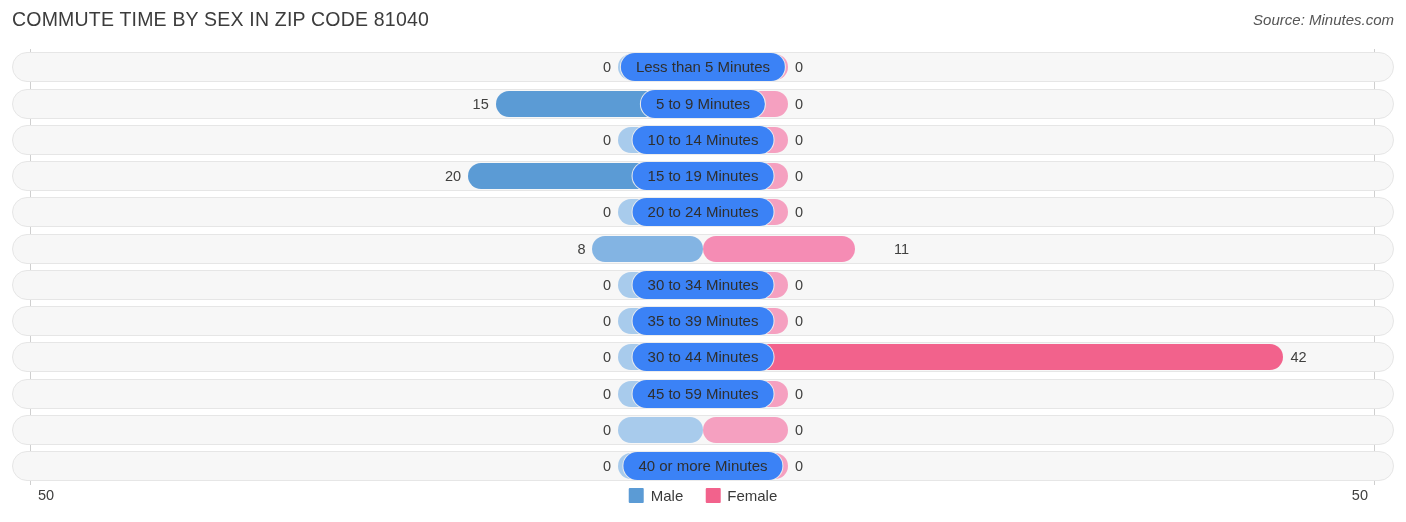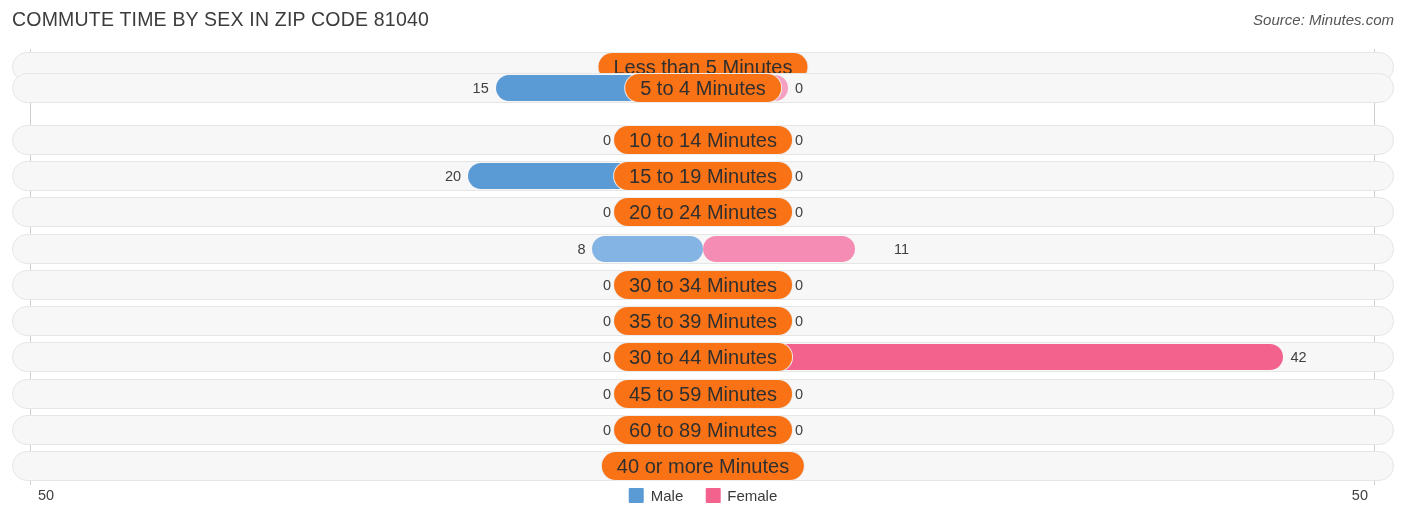--- a/index.html
+++ b/index.html
@@ -102,23 +102,23 @@
 
   
   .cat-pill {
     position: absolute;
     top: 1px;
     left: 50%;
     transform: translateX(-50%);
     height: 28px;
     line-height: 28px;
     padding: 0 15px;
-    background: #f97316;
+    background: #3b82f6;
     border-radius: 14px;
-    font-size: 20px;
+    font-size: 15px;
     color: #2f2f2f;
     white-space: nowrap;
     box-shadow: 0 0 0 1px #ececec;
   }
 
   
   #footer {
     position: absolute;
     left: 0;
     top: 485px;
@@ -173,27 +173,27 @@
     <div class="axis-line" id="axis-right"></div>
     <div id="rows-container">
         <div class="row" style="top: 3px;">
           <div class="track"></div>
           <div class="bar bar-male" style="width: 85px; background: rgb(168, 203, 236);"></div>
           <div class="val val-male" style="right: 783px; width: 60px;">0</div>
           <div class="bar bar-female" style="width: 85px; background: rgb(245, 160, 192);"></div>
           <div class="val val-female" style="left: 783px; width: 60px;">0</div>
           <div class="cat-pill">Less than 5 Minutes</div>
         </div>
-        <div class="row" style="top: 24px;">
+        <div class="row" style="top: 40px;">
           <div class="track"></div>
           <div class="bar bar-male" style="width: 207.3px; background: rgb(91, 155, 213);"></div>
           <div class="val val-male" style="right: 905.3px; width: 60px;">15</div>
           <div class="bar bar-female" style="width: 85px; background: rgb(245, 160, 192);"></div>
           <div class="val val-female" style="left: 783px; width: 60px;">0</div>
-          <div class="cat-pill">5 to 4 Minutes</div>
+          <div class="cat-pill">5 to 9 Minutes</div>
         </div>
         <div class="row" style="top: 75.6px;">
           <div class="track"></div>
           <div class="bar bar-male" style="width: 85px; background: rgb(168, 203, 236);"></div>
           <div class="val val-male" style="right: 783px; width: 60px;">0</div>
           <div class="bar bar-female" style="width: 85px; background: rgb(245, 160, 192);"></div>
           <div class="val val-female" style="left: 783px; width: 60px;">0</div>
           <div class="cat-pill">10 to 14 Minutes</div>
         </div>
         <div class="row" style="top: 111.9px;">
@@ -250,21 +250,20 @@
           <div class="bar bar-female" style="width: 85px; background: rgb(245, 160, 192);"></div>
           <div class="val val-female" style="left: 783px; width: 60px;">0</div>
           <div class="cat-pill">45 to 59 Minutes</div>
         </div>
         <div class="row" style="top: 366px;">
           <div class="track"></div>
           <div class="bar bar-male" style="width: 85px; background: rgb(168, 203, 236);"></div>
           <div class="val val-male" style="right: 783px; width: 60px;">0</div>
           <div class="bar bar-female" style="width: 85px; background: rgb(245, 160, 192);"></div>
           <div class="val val-female" style="left: 783px; width: 60px;">0</div>
-          <div class="cat-pill">60 to 89 Minutes</div>
         </div>
         <div class="row" style="top: 402.3px;">
           <div class="track"></div>
           <div class="bar bar-male" style="width: 85px; background: rgb(168, 203, 236);"></div>
           <div class="val val-male" style="right: 783px; width: 60px;">0</div>
           <div class="bar bar-female" style="width: 85px; background: rgb(245, 160, 192);"></div>
           <div class="val val-female" style="left: 783px; width: 60px;">0</div>
           <div class="cat-pill">40 or more Minutes</div>
         </div>
       </div>

